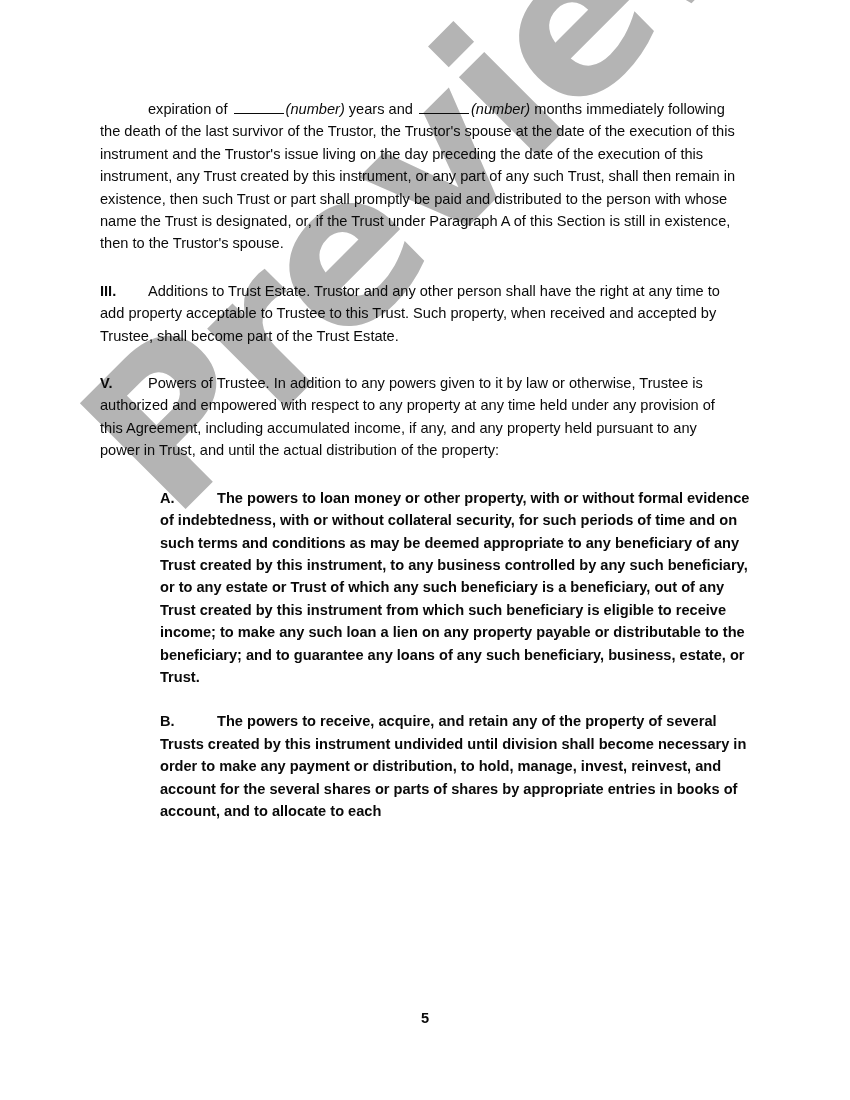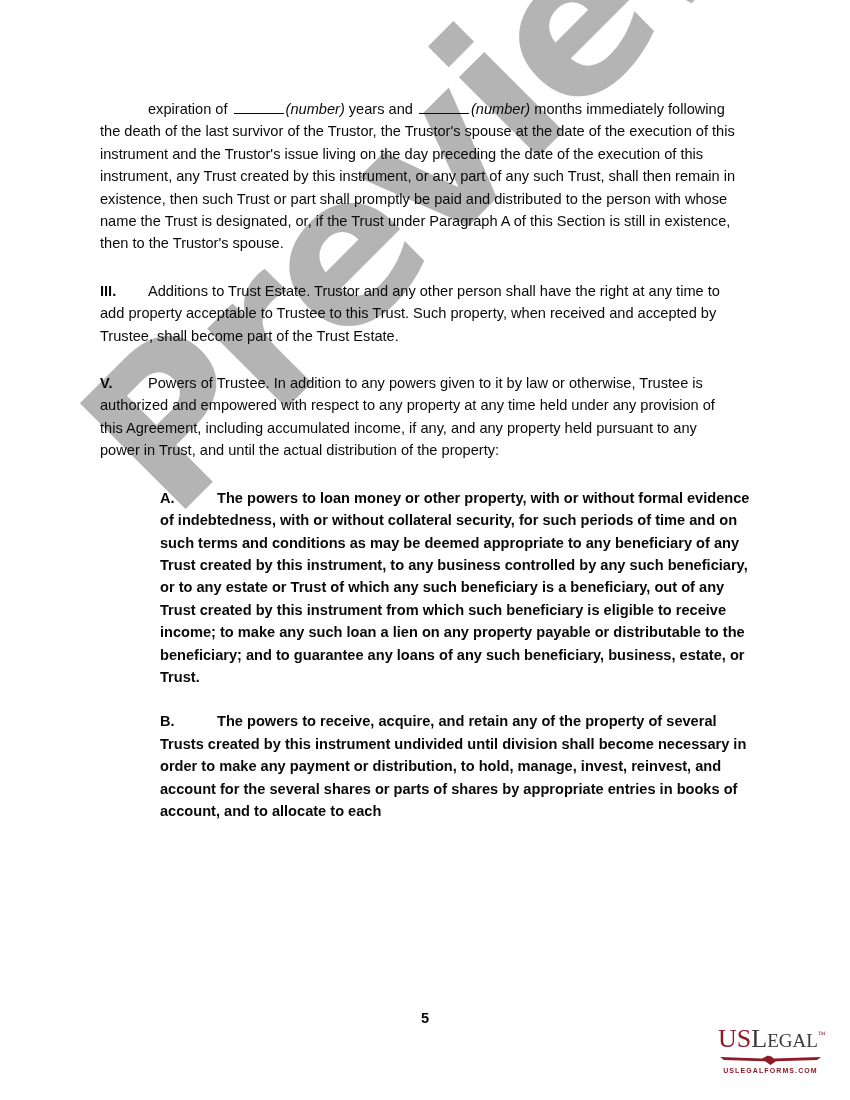--- a/index.html
+++ b/index.html
@@ -204,24 +204,14 @@
 
       <p class="sub-para"><span class="sub-letter">A.</span><span>The powers to loan money or other property, with or without formal evidence of indebtedness, with or without collateral security, for such periods of time and on such terms and conditions as may be deemed appropriate to any beneficiary of any Trust created by this instrument, to any business controlled by any such beneficiary, or to any estate or Trust of which any such beneficiary is a beneficiary, out of any Trust created by this instrument from which such beneficiary is eligible to receive income; to make any such loan a lien on any property payable or distributable to the beneficiary; and to guarantee any loans of any such beneficiary, business, estate, or Trust.</span></p>
 
       <p class="sub-para"><span class="sub-letter">B.</span><span>The powers to receive, acquire, and retain any of the property of several Trusts created by this instrument undivided until division shall become necessary in order to make any payment or distribution, to hold, manage, invest, reinvest, and account for the several shares or parts of shares by appropriate entries in books of account, and to allocate to each</span></p>
 
     </div>
   </div>
 
   <div class="page-number">5</div>
 
-  <div class="logo">
-    <div class="logo-wordmark"><span class="logo-us">US</span><span class="logo-legal"><span class="cap">L</span><span class="sm">EGAL</span></span><span class="logo-tm">™</span></div>
-    <div class="logo-swoosh">
-      <svg width="105" height="11" viewBox="0 0 105 11" xmlns="http://www.w3.org/2000/svg">
-        <path d="M2 2 L44 3.5 L50 0.5 L56 3.5 L103 2 L99 5 L58 6.2 L52.5 10 L47 6.2 L6 5 Z" fill="#8f1a27"></path>
-        <ellipse cx="52.5" cy="4.2" rx="2.2" ry="3" fill="#8f1a27"></ellipse>
-      </svg>
-    </div>
-    <div class="logo-tagline">USLEGALFORMS.COM</div>
-  </div>
 
 </div>
 
 </body></html>

